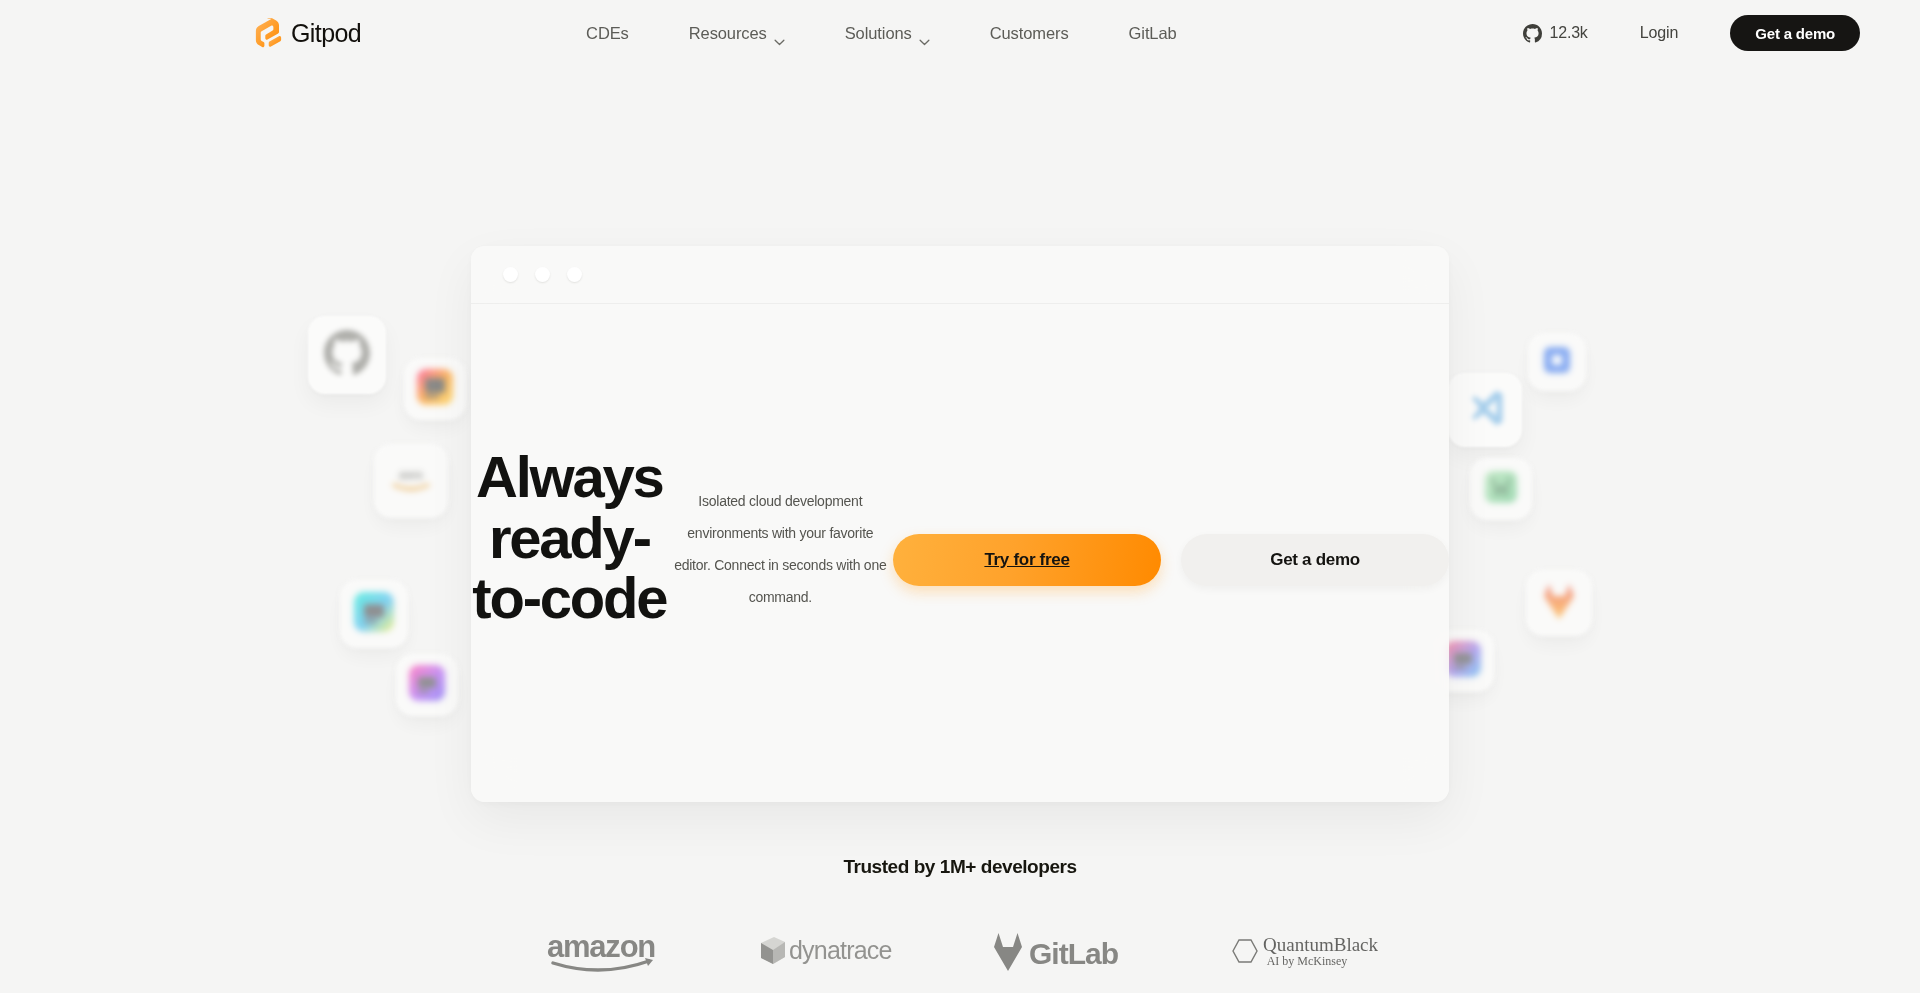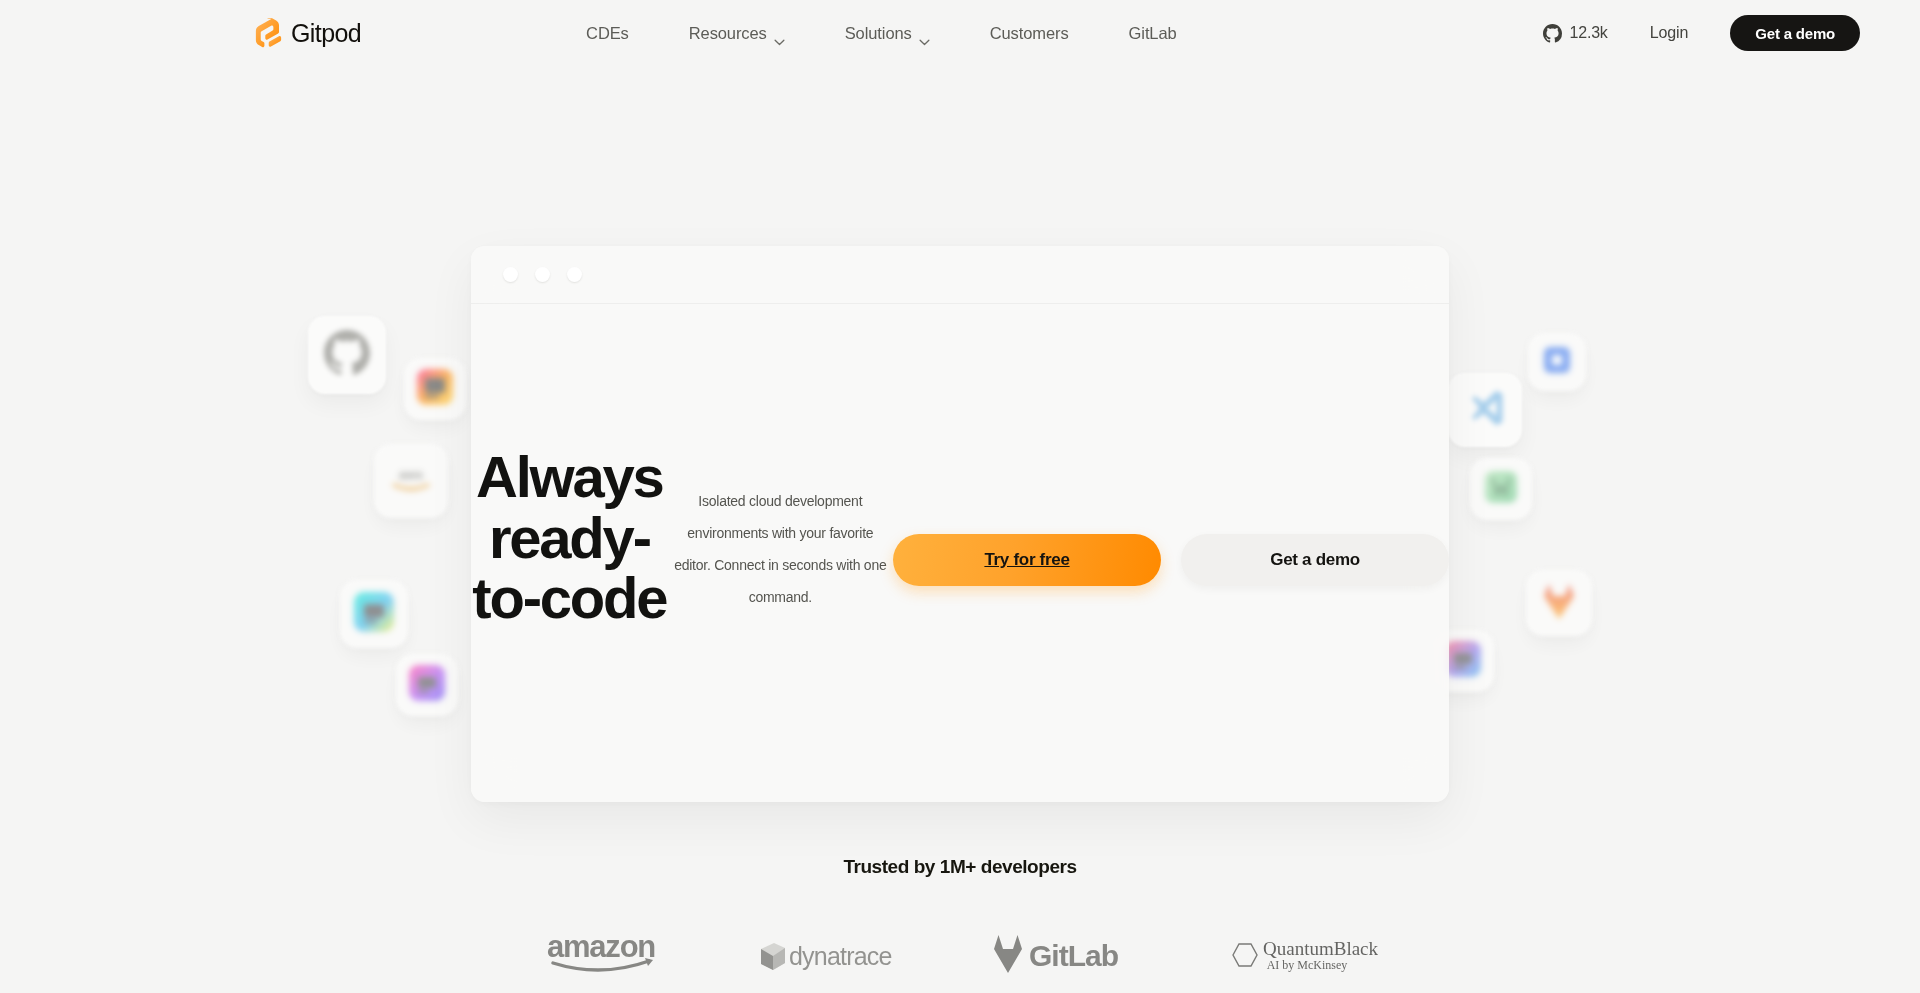--- a/index.html
+++ b/index.html
@@ -59,21 +59,21 @@
     width: 11px; height: 7px;
     display: inline-block;
     position: relative;
     top: 1px;
   }
 
   .nav-right {
     margin-left: auto;
     display: flex;
     align-items: center;
-    gap: 6px;
+    gap: 16px;
   }
   .gh-stars {
     display: flex;
     align-items: center;
     gap: 8px;
     font-size: 16px;
     color: #44443f;
     padding: 8px 14px;
     cursor: pointer;
     letter-spacing: -0.2px;
@@ -226,21 +226,21 @@
   }
   .trusted-title {
     font-size: 19px;
     font-weight: 700;
     letter-spacing: -0.45px;
     color: #17160f;
   }
   .logo-row {
     margin-top: 52px;
     display: flex;
-    align-items: flex-end;
+    align-items: flex-start;
     justify-content: center;
     gap: 92px;
   }
   .logo-item {
     display: flex;
     align-items: center;
     justify-content: center;
     opacity: 0.72;
   }
 </style>

